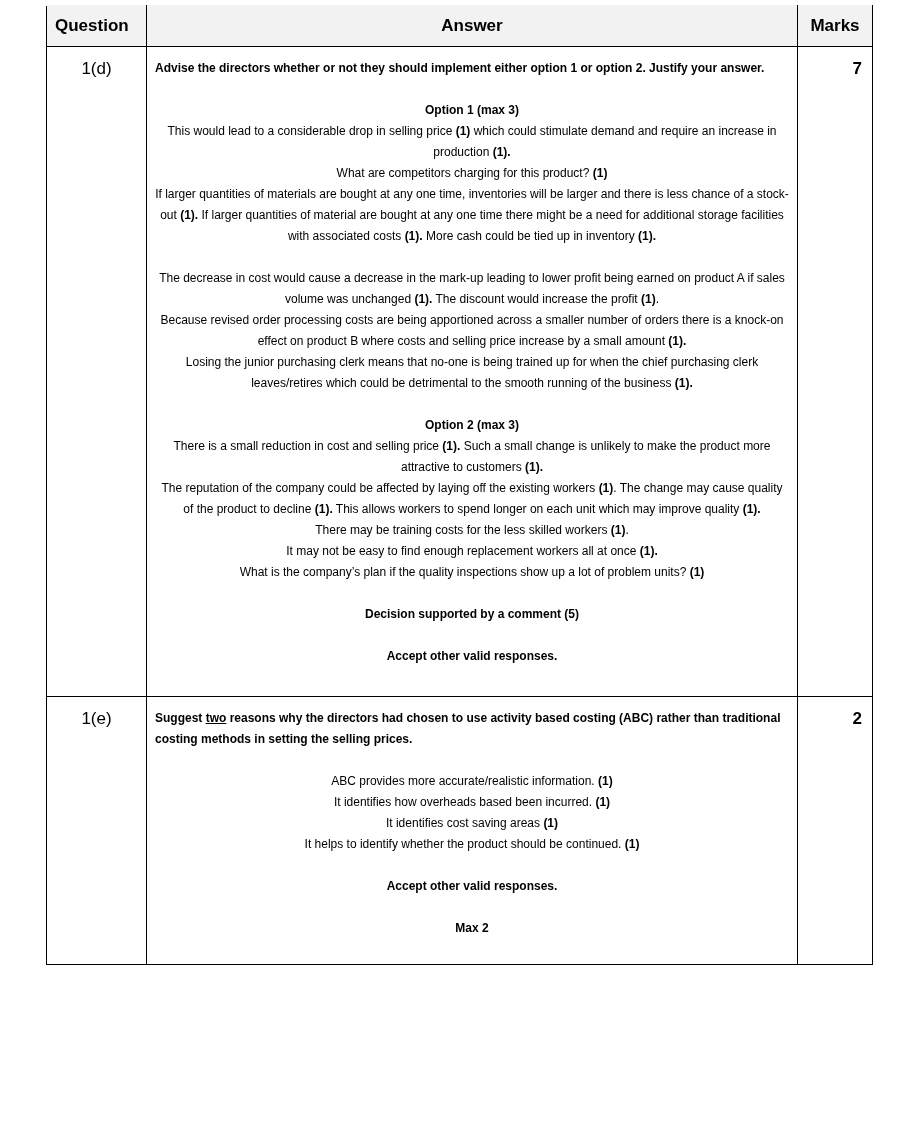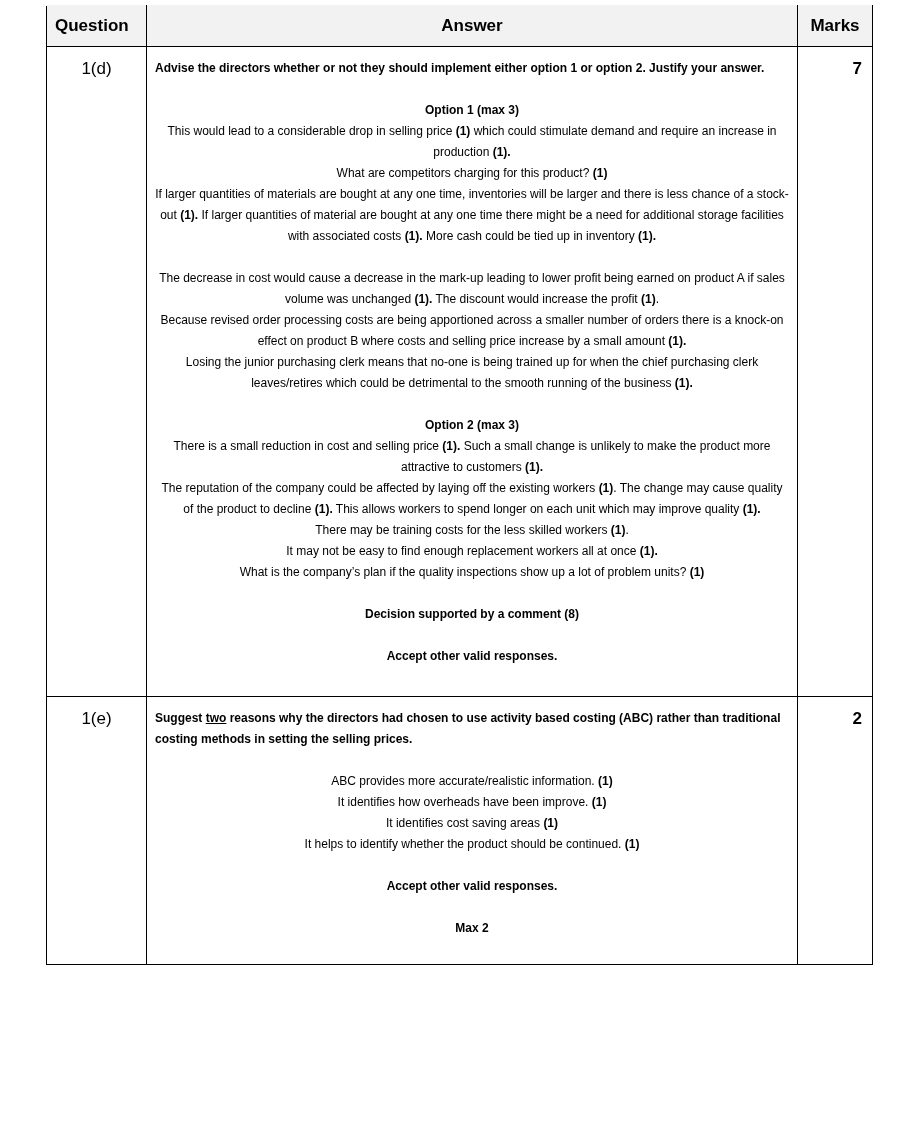--- a/index.html
+++ b/index.html
@@ -62,37 +62,37 @@
         <div class="block">
           <p class="heading">Option 2 (max 3)</p>
           <p><span>There is a small reduction in cost and selling price </span><b>(1).</b><span> Such a small change is unlikely to make the product more attractive to customers </span><b>(1).</b></p>
           <p><span>The reputation of the company could be affected by laying off the existing workers </span><b>(1)</b><span>. The change may cause quality of the product to decline </span><b>(1).</b><span> This allows workers to spend longer on each unit which may improve quality </span><b>(1).</b></p>
           <p><span>There may be training costs for the less skilled workers </span><b>(1)</b><span>.</span></p>
           <p><span>It may not be easy to find enough replacement workers all at once </span><b>(1).</b></p>
           <p><span>What is the company’s plan if the quality inspections show up a lot of problem units? </span><b>(1)</b></p>
         </div>
 
         <div class="block">
-          <p class="heading">Decision supported by a comment (8)</p>
+          <p class="heading">Decision supported by a comment (5)</p>
         </div>
         <div class="block">
           <p class="heading">Accept other valid responses.</p>
         </div>
       </td>
       <td class="marks-cell">7</td>
     </tr>
 
     <tr style="height:268px;margin-left:43px;">
       <td class="q-cell">1(e)</td>
       <td class="ans-cell">
         <p class="qtext"><span>Suggest </span><u>two</u><span> reasons why the directors had chosen to use activity based costing (ABC) rather than traditional costing methods in setting the selling prices.</span></p>
 
         <div class="block">
           <p><span>ABC provides more accurate/realistic information. </span><b>(1)</b></p>
-          <p><span>It identifies how overheads have been improve. </span><b>(1)</b></p>
+          <p><span>It identifies how overheads based been incurred. </span><b>(1)</b></p>
           <p><span>It identifies cost saving areas </span><b>(1)</b></p>
           <p><span>It helps to identify whether the product should be continued. </span><b>(1)</b></p>
         </div>
 
         <div class="block">
           <p class="heading">Accept other valid responses.</p>
         </div>
         <div class="block">
           <p class="heading">Max 2</p>
         </div>

